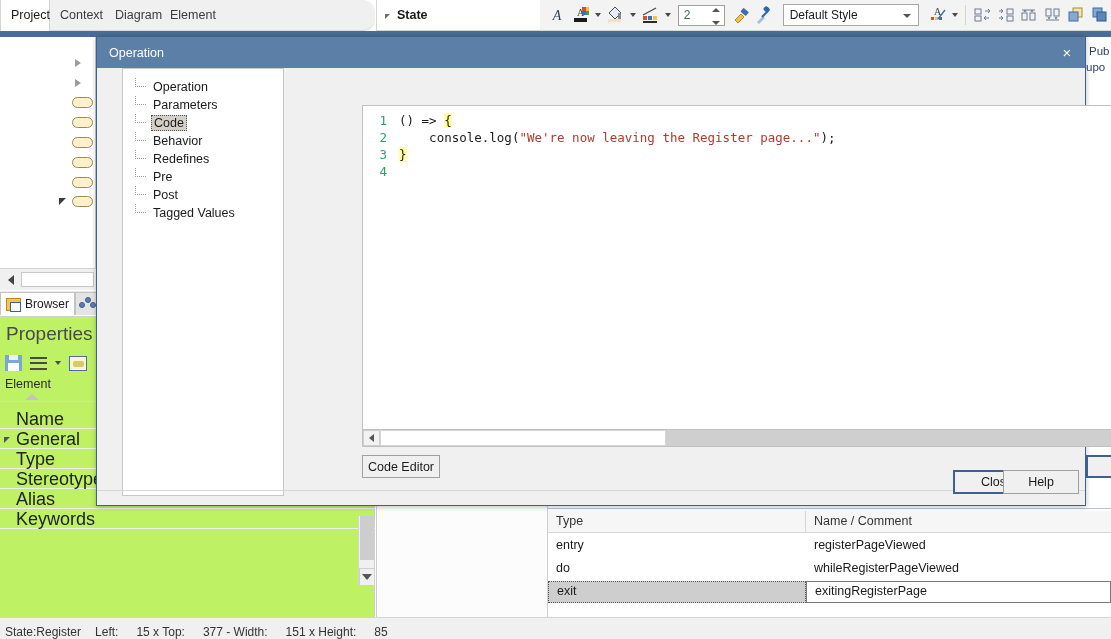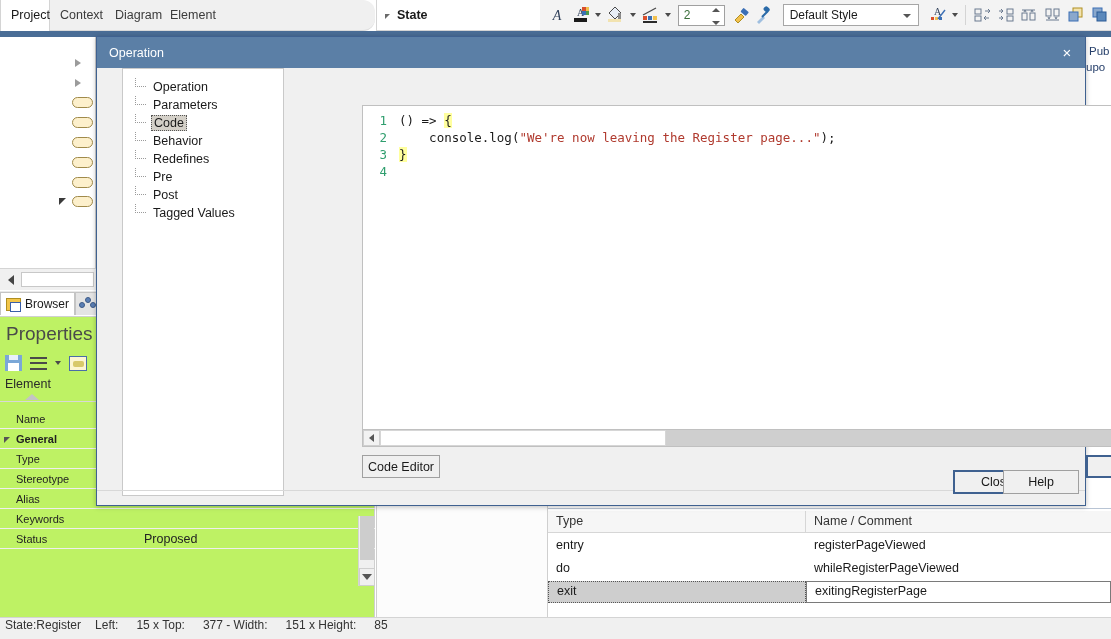--- a/index.html
+++ b/index.html
@@ -189,24 +189,24 @@
     position: absolute; left: 25px; top: 77px; width: 0; height: 0;
     border-left: 7px solid transparent; border-right: 7px solid transparent;
     border-bottom: 6px solid #c4c4c4;
   }
   .props-sep { position: absolute; left: 0; top: 84px; width: 375px; height: 1px; background: #d8d8d8; }
   .prow {
     position: absolute; left: 0; width: 375px; height: 19px;
     display: flex; align-items: center; border-bottom: 1px solid #eeeeee;
   }
   .prow .pk {
-    width: 140px; padding-left: 16px; font-size: 11px; color: #222;
+    width: 140px; padding-left: 16px; font-size: 18px; color: #222;
     white-space: nowrap; overflow: hidden;
   }
-  .prow .pk.group { font-weight: bold; padding-left: 16px; }
+  .prow .pk.group { font-weight: normal; padding-left: 16px; }
   .prow .pv { flex: 1; padding-left: 4px; font-size: 12.5px; color: #222; }
   .prow .gtri {
     position: absolute; left: 4px; width: 0; height: 0;
     border-top: 6px solid #555; border-right: 6px solid transparent;
   }
   .props-vscroll {
     position: absolute; right: 0; top: 199px; width: 16px; height: 70px;
     background: #f0f0f0; border-left: 1px solid #d4d4d4;
   }
   .props-vscroll .thumb { position: absolute; left: 1px; top: 0; width: 14px; height: 44px; background: #cdcdcd; }
@@ -234,21 +234,21 @@
   .beh-row { position: absolute; left: 0; width: 563px; height: 22px; display: flex; }
   .beh-row .c1 { width: 258px; padding-left: 8px; line-height: 21px; font-size: 12.5px; }
   .beh-row .c2 { flex: 1; padding-left: 8px; line-height: 21px; font-size: 12.5px; }
   .beh-row.selected .c1 { background: #cecece; border: 1px dotted #555; line-height: 19px; }
   .beh-row.selected .c2 { border: 1px solid #7a7a7a; line-height: 19px; }
 
   
   .statusbar {
     position: absolute; left: 0; bottom: 0; width: 1111px; height: 22px;
     background: #f0f0f0; border-top: 1px solid #d4d4d4;
-    display: flex; align-items: flex-start; padding-left: 5px;
+    display: flex; align-items: flex-end; padding-left: 5px;
     font-size: 12px; color: #333; gap: 0;
   }
   .statusbar span { white-space: pre; }
 
   
   .dialog {
     position: absolute; left: 96px; top: 36px; width: 990px; height: 470px;
     background: #f0f0f0; border: 1px solid #3f6190;
     box-shadow: 0 1px 5px rgba(0,0,0,.25);
   }
@@ -570,24 +570,20 @@
       <span class="pk">Stereotype</span>
       <span class="pv"></span>
     </div>
     <div class="prow" style="top:173px">
       <span class="pk">Alias</span>
       <span class="pv"></span>
     </div>
     <div class="prow" style="top:193px">
       <span class="pk">Keywords</span>
       <span class="pv"></span>
-    </div>
-    <div class="prow" style="top:213px">
-      <span class="pk">Status</span>
-      <span class="pv">Proposed</span>
     </div>
 
     <div class="props-vscroll">
       <div class="thumb"></div>
       <div class="dnbtn">
           <i></i>
         </div>
     </div>
   </div>
 

